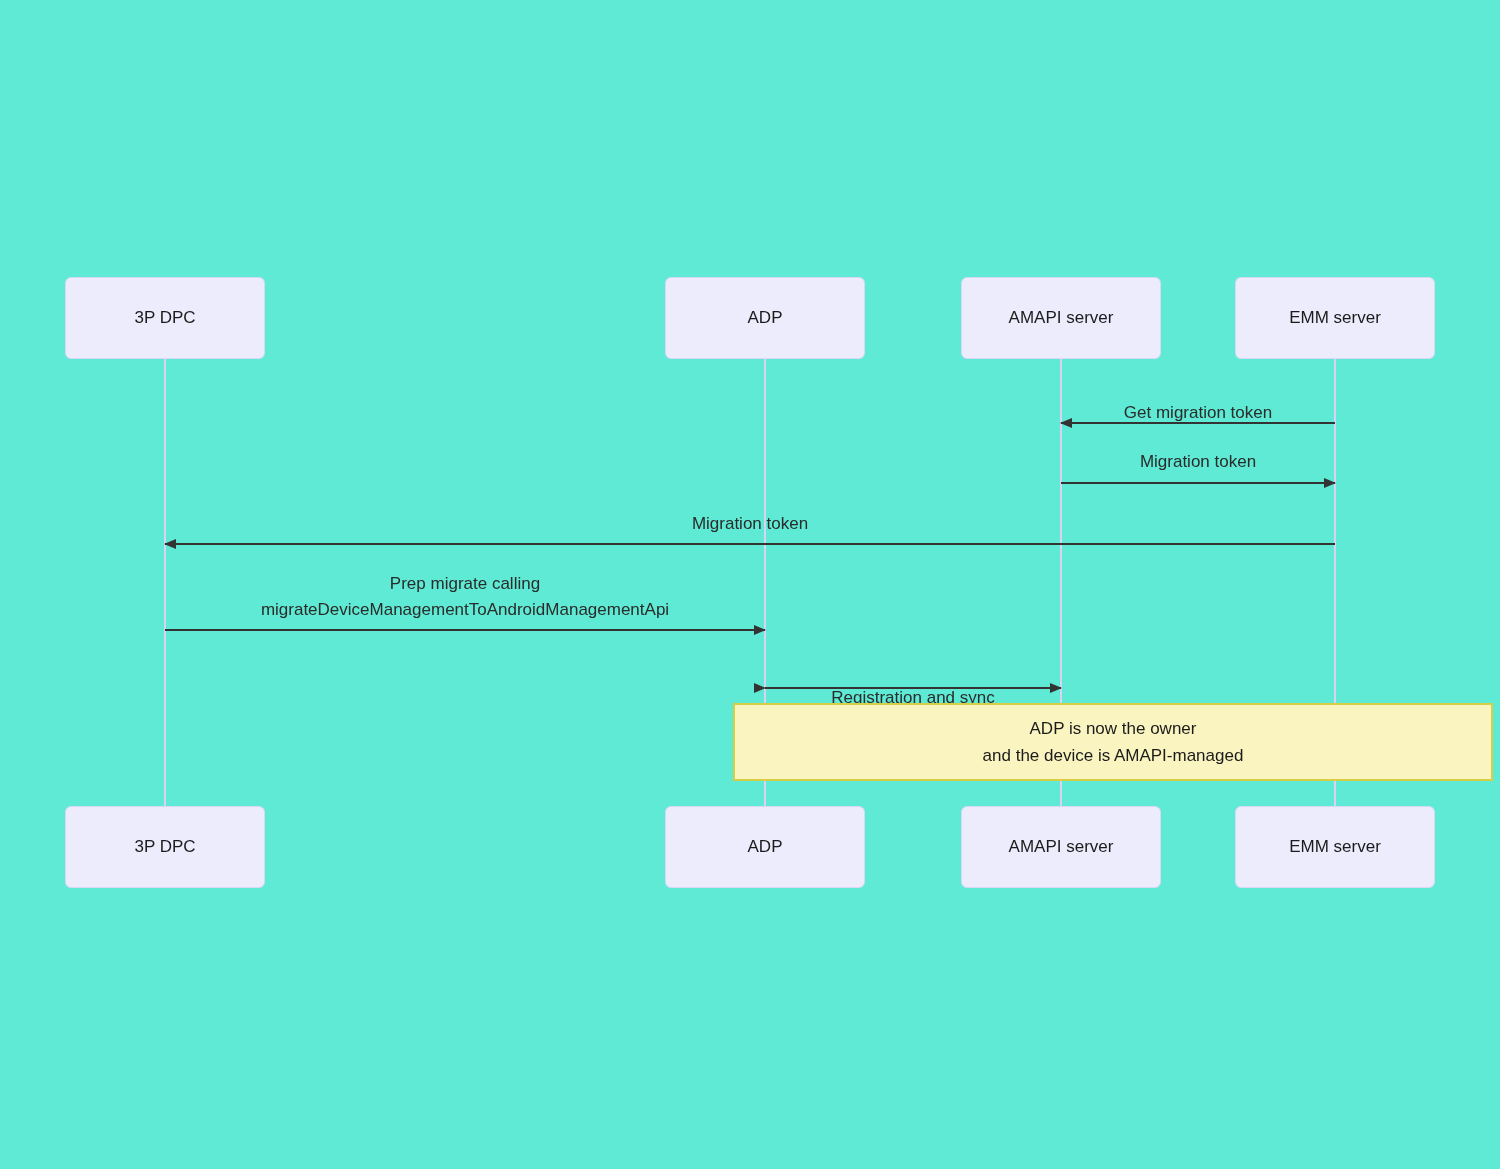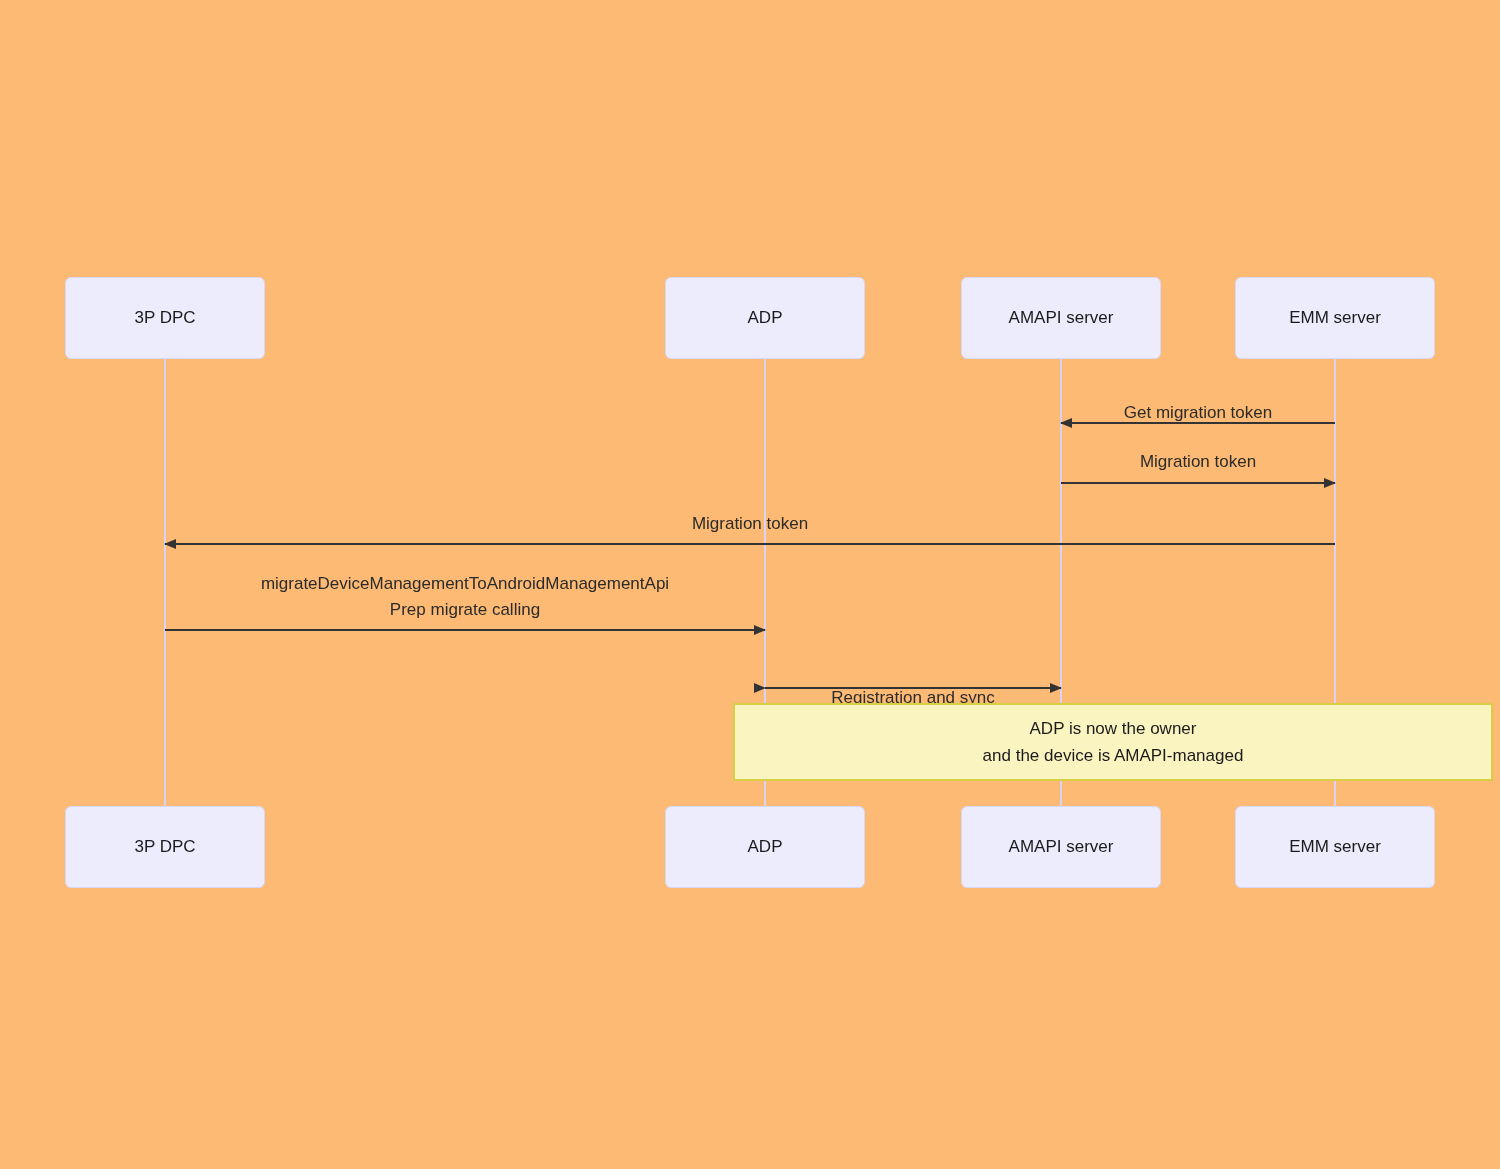--- a/index.html
+++ b/index.html
@@ -10,21 +10,21 @@
   body {
     width: 1500px;
     height: 1169px;
     font-family: "Liberation Sans", "DejaVu Sans", sans-serif;
     overflow: hidden;
   }
   #diagram-canvas {
     position: relative;
     width: 1500px;
     height: 1169px;
-    background: #fdba74;
+    background: #5eead4;
   }
   #diagram-svg {
     position: absolute;
     left: 0;
     top: 0;
     width: 1500px;
     height: 1169px;
   }
   .participant-box {
     position: absolute;
@@ -129,22 +129,22 @@
       </div>
       <div class="participant-box" style="left: 1235px; top: 806px; width: 200px; height: 82px;">
         <span class="participant-label">EMM server</span>
       </div>
     </div>
   <div id="message-labels">
       <div class="msg-label" style="left: 1198px; top: 390px; margin-top: 10px;">Get migration token</div>
       <div class="msg-label" style="left: 1198px; top: 449px;">Migration token</div>
       <div class="msg-label" style="left: 750px; top: 511px;">Migration token</div>
       <div class="msg-label two-line" style="left: 465px; top: 571px;">
+        <div>Prep migrate calling</div>
         <div>migrateDeviceManagementToAndroidManagementApi</div>
-        <div>Prep migrate calling</div>
       </div>
       <div class="msg-label" style="left: 913px; top: 685px;">Registration and sync</div>
     </div>
   <div id="notes-layer">
       <div class="note-box" style="left: 733px; top: 703px; width: 760px; height: 78px;">
         <div class="note-line">ADP is now the owner</div>
         <div class="note-line">and the device is AMAPI-managed</div>
       </div>
     </div>
 

